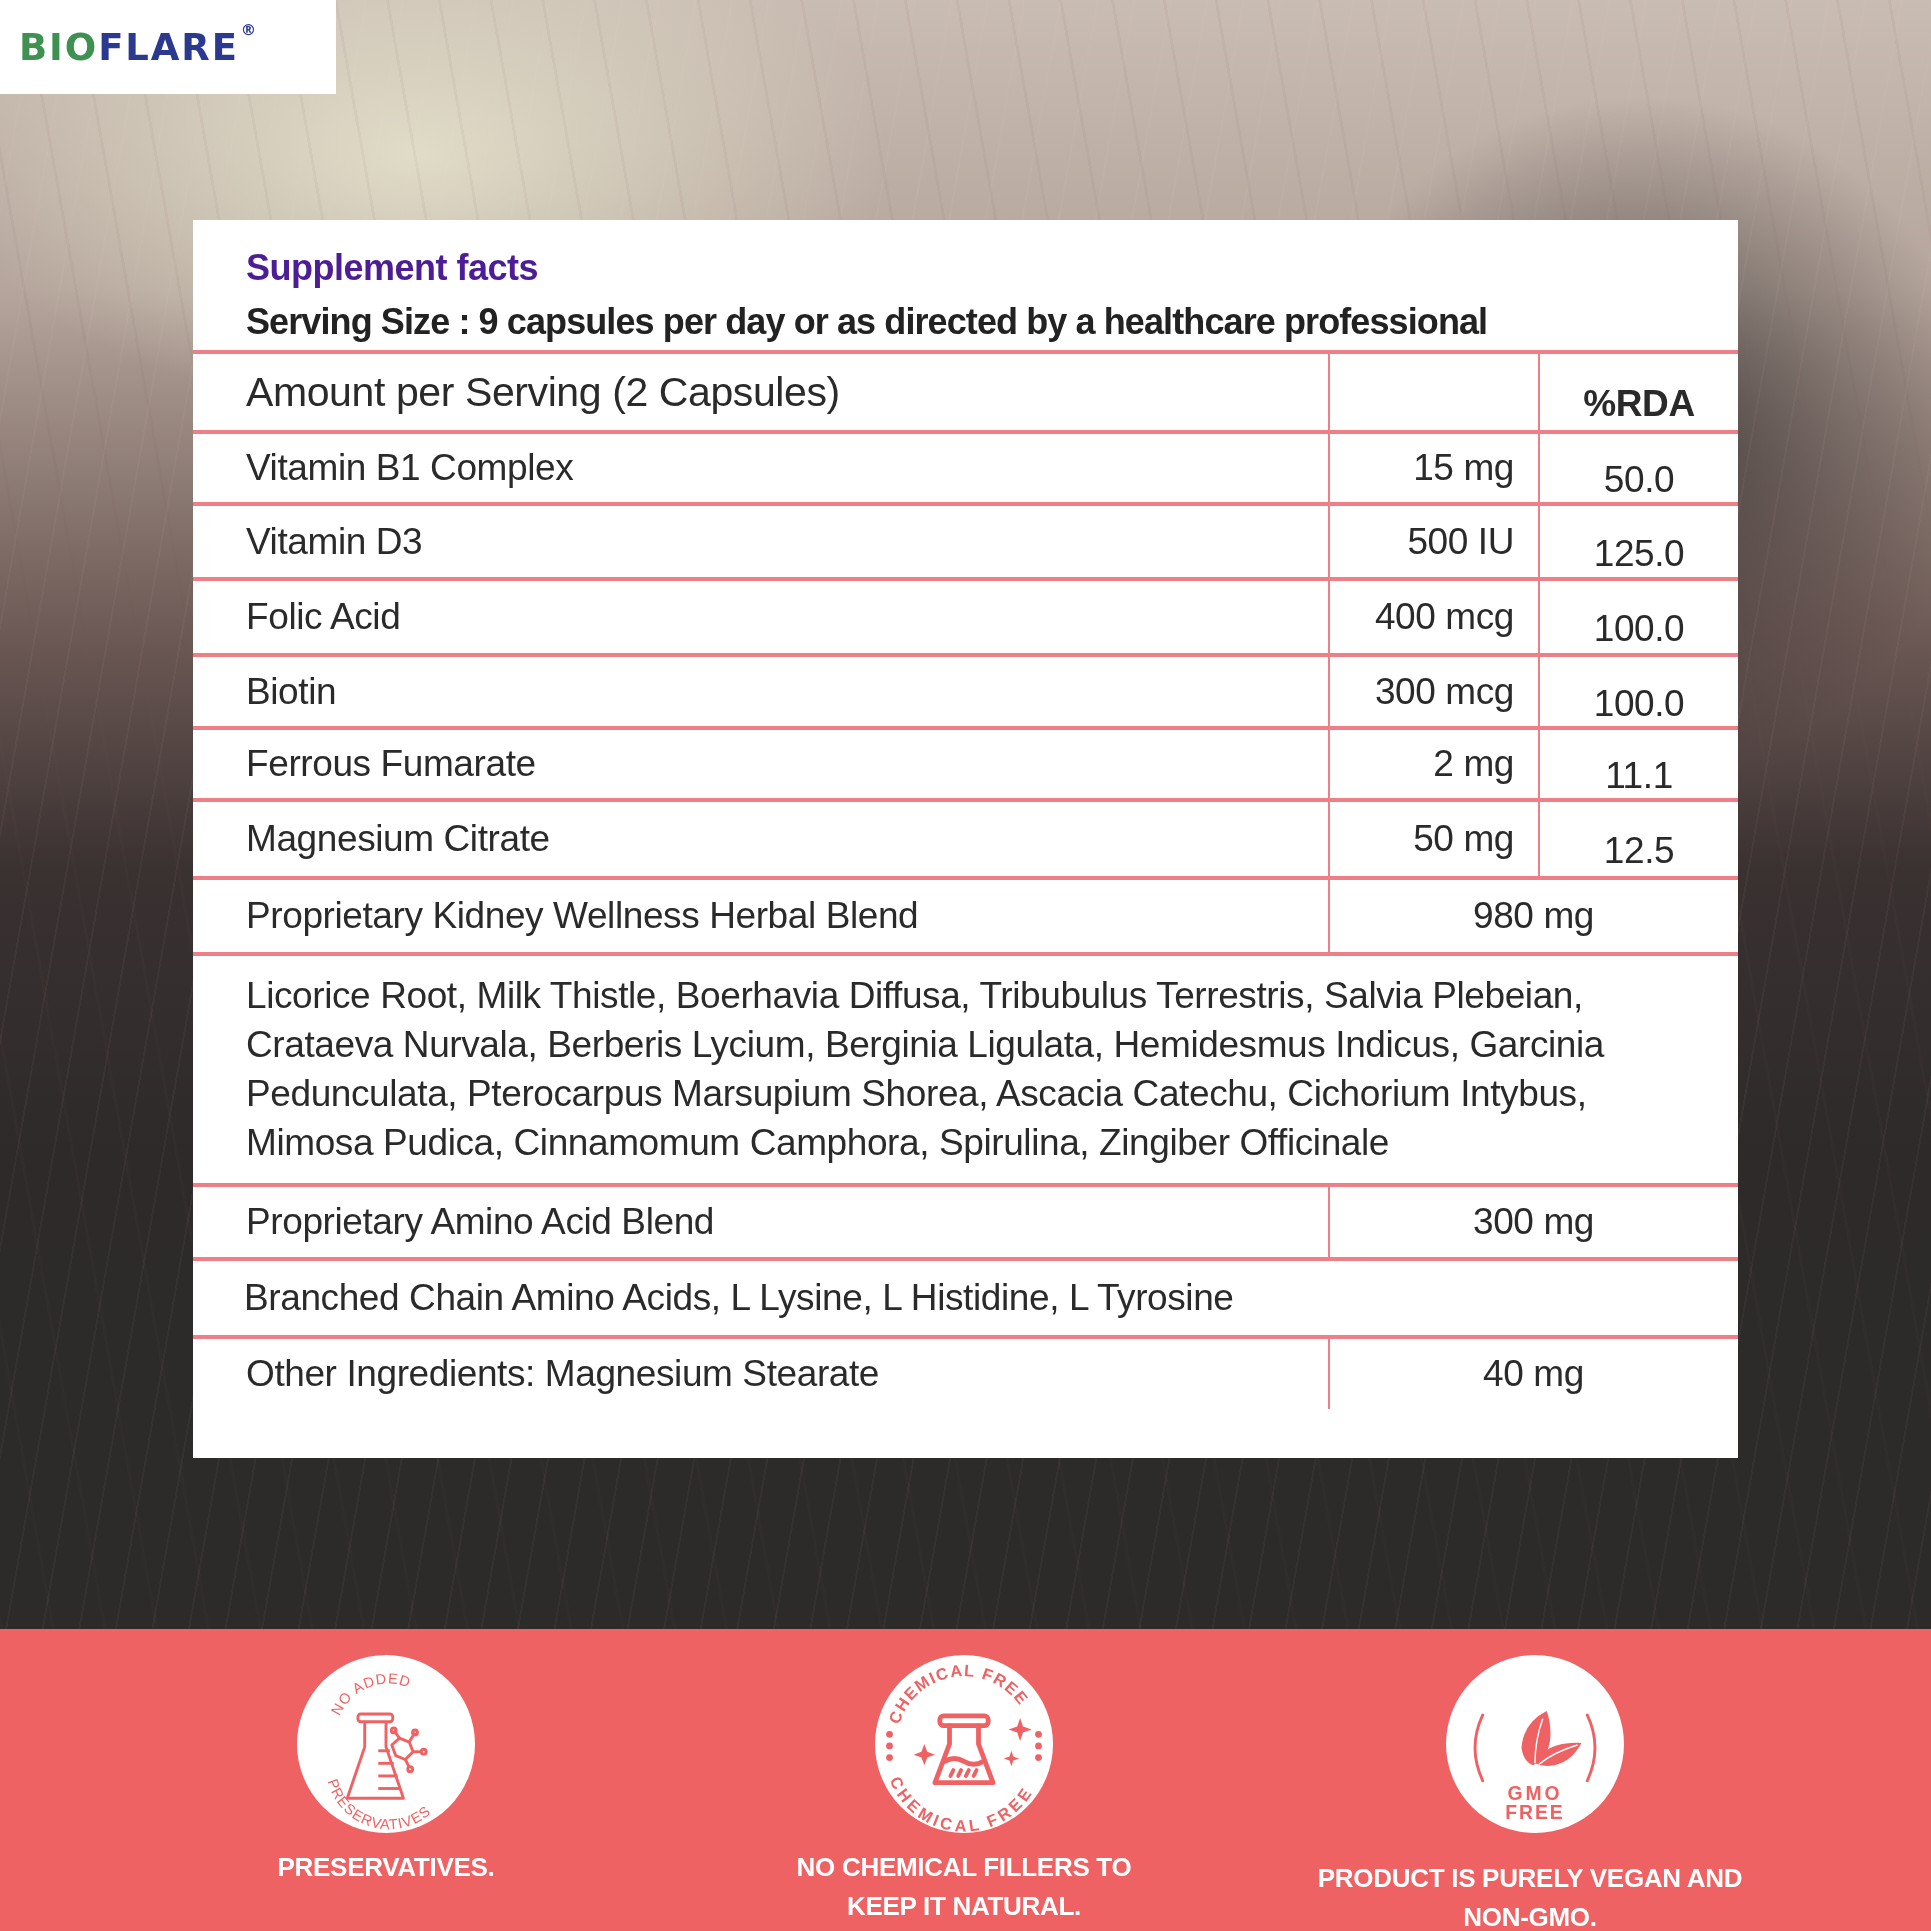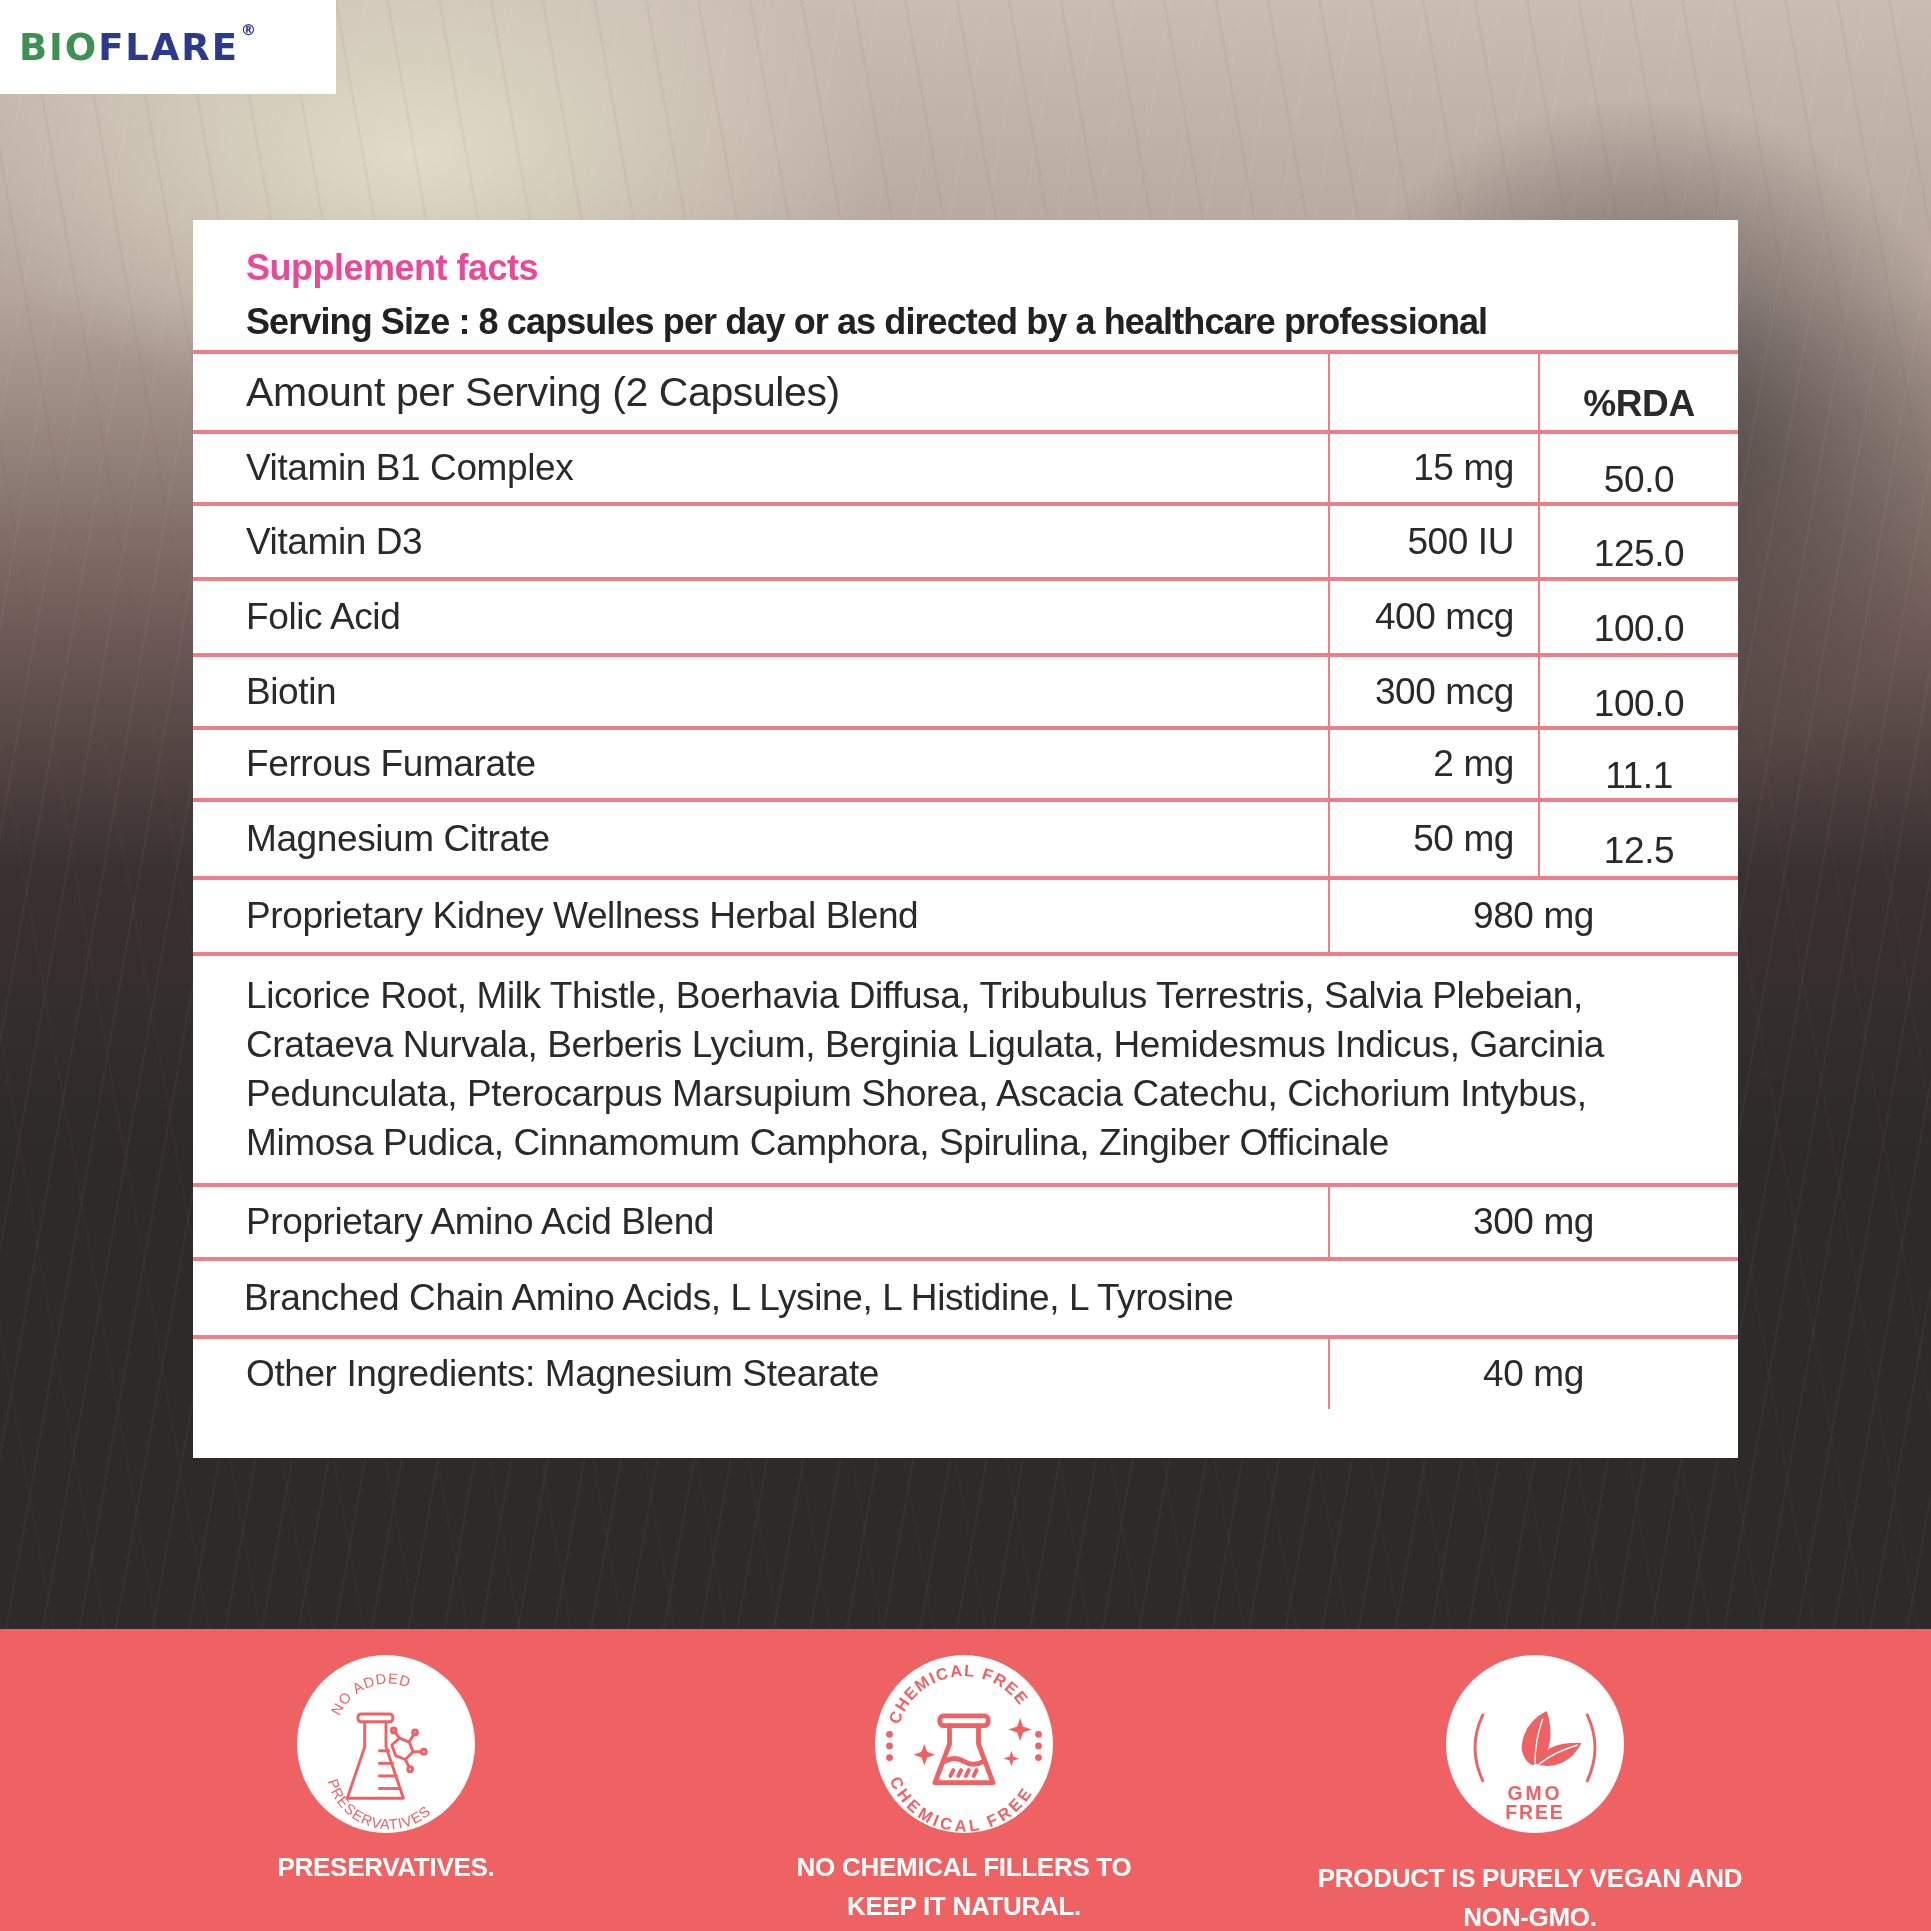--- a/index.html
+++ b/index.html
@@ -34,21 +34,21 @@
   .logo-flare { color: #2b3a8f; }
   .logo-reg { color: #2b3a8f; font-size: 15.4px; vertical-align: top; position: relative; top: -5.8px; margin-left: 1.9px; }
 
   
   .panel {
     position: absolute; left: 193px; top: 220px; width: 1545px; height: 1238px;
     background: #ffffff;
   }
   .panel-title {
     position: absolute; left: 53px; top: 27px;
-    font-size: 36px; font-weight: bold; color: #ec4899;
+    font-size: 36px; font-weight: bold; color: #4c1d95;
     letter-spacing: -0.5px;
   }
   .panel-serving {
     position: absolute; left: 53px; top: 81px;
     font-size: 36px; font-weight: bold; color: #222;
     letter-spacing: -0.9px; white-space: nowrap;
   }
   .tbl { position: absolute; left: 0; top: 130px; width: 1545px; }
   .row {
     position: relative; display: flex; width: 1545px;
@@ -91,21 +91,21 @@
 <body>
 
 <div class="grass"></div>
 
 <div class="logo-box">
   <span class="logo-text"><span class="logo-bio">BIO</span><span class="logo-flare">FLARE</span><span class="logo-reg">®</span></span>
 </div>
 
 <div class="panel">
   <div class="panel-title">Supplement facts</div>
-  <div class="panel-serving">Serving Size : 8 capsules per day or as directed by a healthcare professional</div>
+  <div class="panel-serving">Serving Size : 9 capsules per day or as directed by a healthcare professional</div>
 
   <div class="tbl">
     <div class="row hdr" style="height:80px">
       <div class="cell c-name">Amount per Serving (2 Capsules)</div>
       <div class="cell c-amt"></div>
       <div class="cell c-rda bold">%RDA</div>
     </div>
 
     <div class="row" style="height:72px">
       <div class="cell c-name">Vitamin B1 Complex</div>

